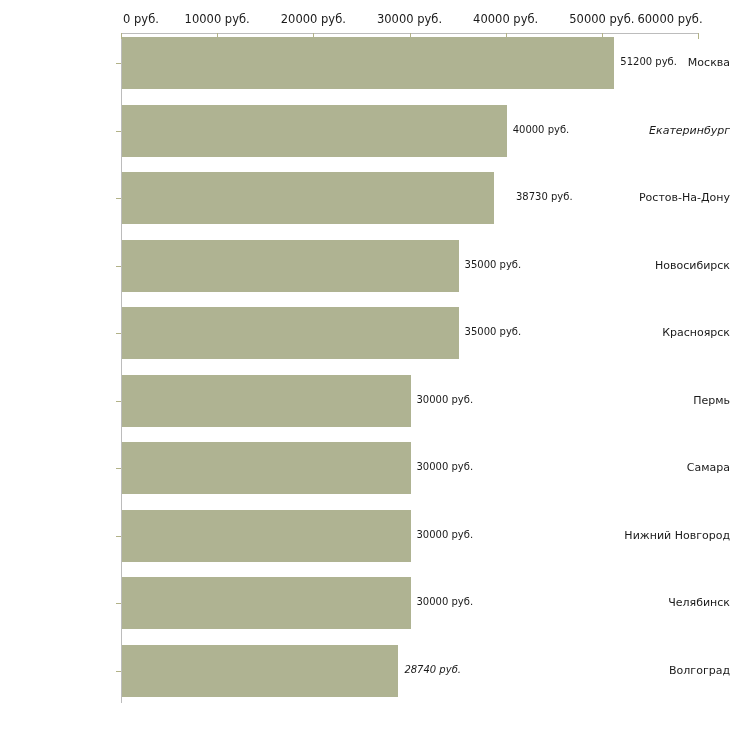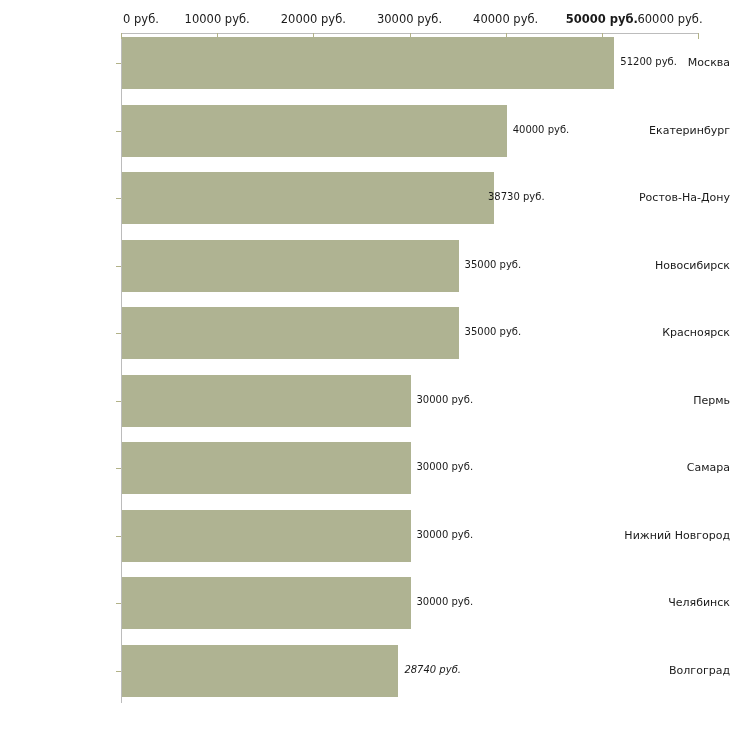--- a/index.html
+++ b/index.html
@@ -103,42 +103,42 @@
       <div class="x-tick-label" style="left: 121px; margin-left: 20px;">0 руб.</div>
       <div class="x-tick" style="left: 217.167px;"></div>
       <div class="x-tick-label" style="left: 217.167px;">10000 руб.</div>
       <div class="x-tick" style="left: 313.333px;"></div>
       <div class="x-tick-label" style="left: 313.333px;">20000 руб.</div>
       <div class="x-tick" style="left: 409.5px;"></div>
       <div class="x-tick-label" style="left: 409.5px;">30000 руб.</div>
       <div class="x-tick" style="left: 505.667px;"></div>
       <div class="x-tick-label" style="left: 505.667px;">40000 руб.</div>
       <div class="x-tick" style="left: 601.833px;"></div>
-      <div class="x-tick-label" style="left: 601.833px; font-weight: bold;">50000 руб.</div>
+      <div class="x-tick-label" style="left: 601.833px;">50000 руб.</div>
       <div class="x-tick" style="left: 698px;"></div>
       <div class="x-tick-label" style="left: 670px;">60000 руб.</div>
     </div>
   <div id="bars">
       <div class="bar-row" style="top: 0px;">
         <div class="cat-label" style="top: 56px;">Москва</div>
         <div class="cat-tick" style="top: 63px;"></div>
         <div class="bar" title="Москва — 51200 руб." style="top: 37px; width: 492.373px; height: 52px; background: rgb(175, 179, 146);"></div>
         <div class="bar-value" style="left: 620.373px; top: 56px;">51200 руб.</div>
       </div>
       <div class="bar-row" style="top: 0px;">
-        <div class="cat-label" style="top: 123.5px;">Екатеринбург</div>
+        <div class="cat-label" style="top: 123.5px; font-style: italic;">Екатеринбург</div>
         <div class="cat-tick" style="top: 130.5px;"></div>
         <div class="bar" title="Екатеринбург — 40000 руб." style="top: 104.5px; width: 384.667px; height: 52px; background: rgb(175, 179, 146);"></div>
         <div class="bar-value" style="left: 512.667px; top: 123.5px;">40000 руб.</div>
       </div>
       <div class="bar-row" style="top: 0px;">
         <div class="cat-label" style="top: 191px;">Ростов-На-Дону</div>
         <div class="cat-tick" style="top: 198px;"></div>
         <div class="bar" title="Ростов-На-Дону — 38730 руб." style="top: 172px; width: 372.454px; height: 52px; background: rgb(175, 179, 146);"></div>
-        <div class="bar-value" style="left: 488px; top: 191px; text-align: center;">38730 руб.</div>
+        <div class="bar-value" style="left: 516px; top: 191px; text-align: center;">38730 руб.</div>
       </div>
       <div class="bar-row" style="top: 0px;">
         <div class="cat-label" style="top: 258.5px;">Новосибирск</div>
         <div class="cat-tick" style="top: 265.5px;"></div>
         <div class="bar" title="Новосибирск — 35000 руб." style="top: 239.5px; width: 336.583px; height: 52px; background: rgb(175, 179, 146);"></div>
         <div class="bar-value" style="left: 464.583px; top: 258.5px;">35000 руб.</div>
       </div>
       <div class="bar-row" style="top: 0px;">
         <div class="cat-label" style="top: 326px;">Красноярск</div>
         <div class="cat-tick" style="top: 333px;"></div>

